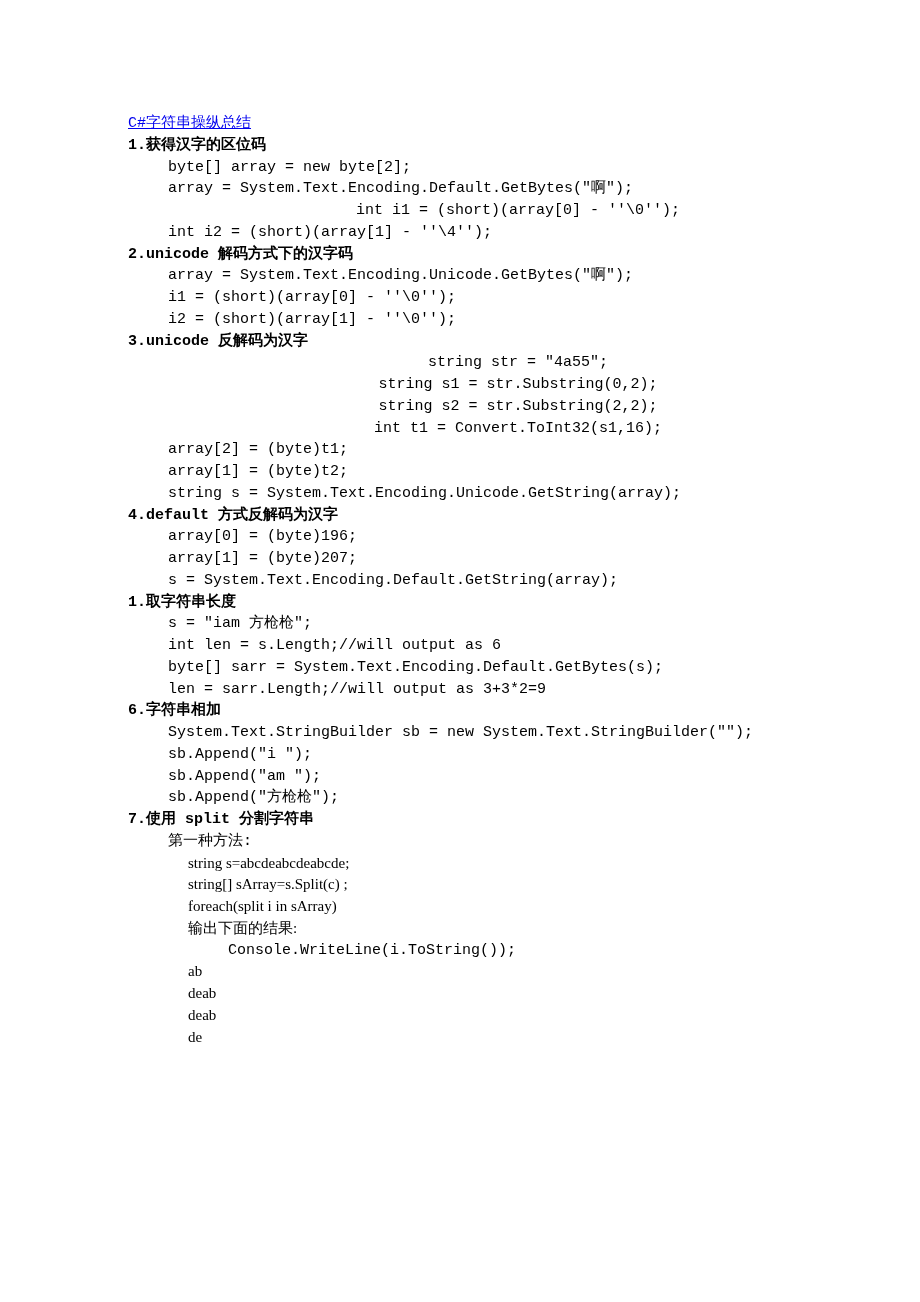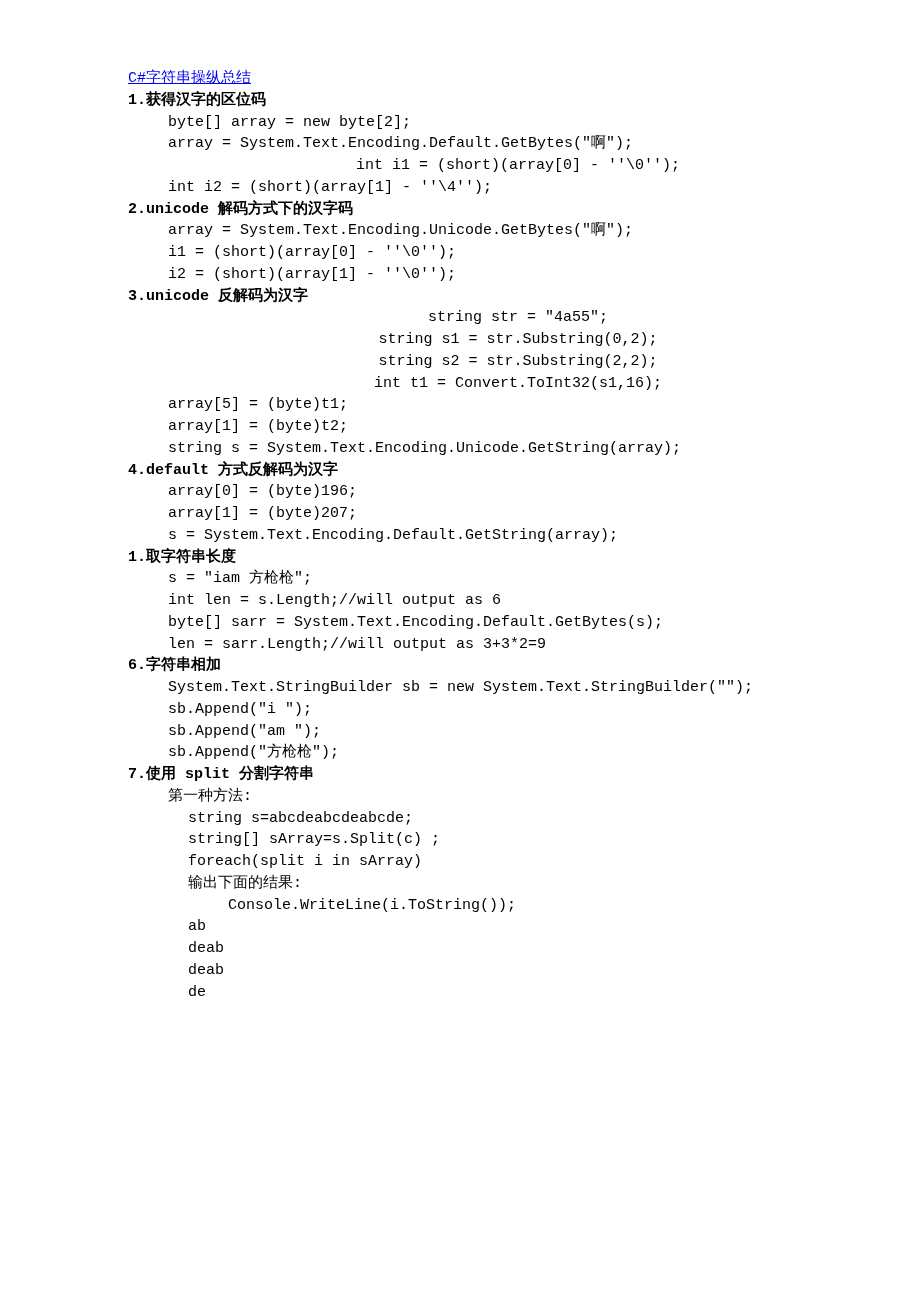--- a/index.html
+++ b/index.html
@@ -7,36 +7,36 @@
     padding: 0;
     background: #fff;
     font-family: 'SimSun', 'NSimSun', 'Courier New', monospace;
     font-size: 15px;
     line-height: 1.45;
     color: #000;
   }
   .page {
     width: 908px;
     min-height: 1302px;
-    padding: 68px 60px 60px 128px;
+    padding: 113px 60px 60px 128px;
     box-sizing: border-box;
   }
   .title-link {
     color: #0000EE;
     text-decoration: underline;
   }
   .heading {
     font-weight: bold;
   }
   .code-line {
     white-space: pre;
   }
   .i1 { padding-left: 40px; }
   .i1b { padding-left: 60px; text-align: center; }
-  .i2 { padding-left: 60px; }
+  .i2 { padding-left: 60px; font-family: Liberation Serif, serif; }
   .i3 { padding-left: 100px; }
 </style>
 </head>
 <body>
 
 <div class="page">
 
   <div>
     <a href="#" class="title-link">C#字符串操纵总结</a>
   </div>
@@ -55,21 +55,21 @@
     <div class="code-line i1">i1 = (short)(array[0] - ''\0'');</div>
     <div class="code-line i1">i2 = (short)(array[1] - ''\0'');</div>
   </div>
 
   <div>
     <div class="heading">3.unicode 反解码为汉字</div>
     <div class="code-line i1b">string str = "4a55";</div>
     <div class="code-line i1b">string s1 = str.Substring(0,2);</div>
     <div class="code-line i1b">string s2 = str.Substring(2,2);</div>
     <div class="code-line i1b">int t1 = Convert.ToInt32(s1,16);</div>
-    <div class="code-line i1">array[5] = (byte)t1;</div>
+    <div class="code-line i1">array[2] = (byte)t1;</div>
     <div class="code-line i1">array[1] = (byte)t2;</div>
     <div class="code-line i1">string s = System.Text.Encoding.Unicode.GetString(array);</div>
   </div>
 
   <div>
     <div class="heading">4.default 方式反解码为汉字</div>
     <div class="code-line i1">array[0] = (byte)196;</div>
     <div class="code-line i1">array[1] = (byte)207;</div>
     <div class="code-line i1">s = System.Text.Encoding.Default.GetString(array);</div>
   </div>

